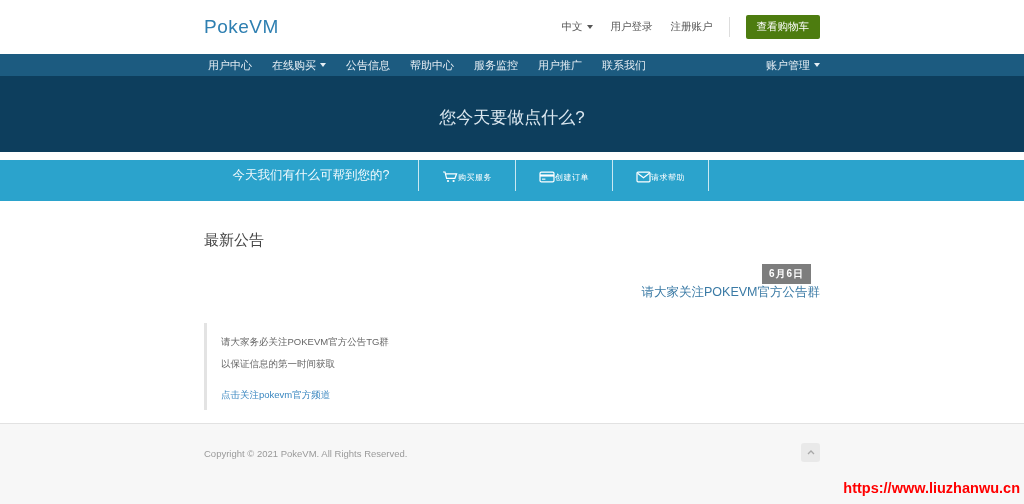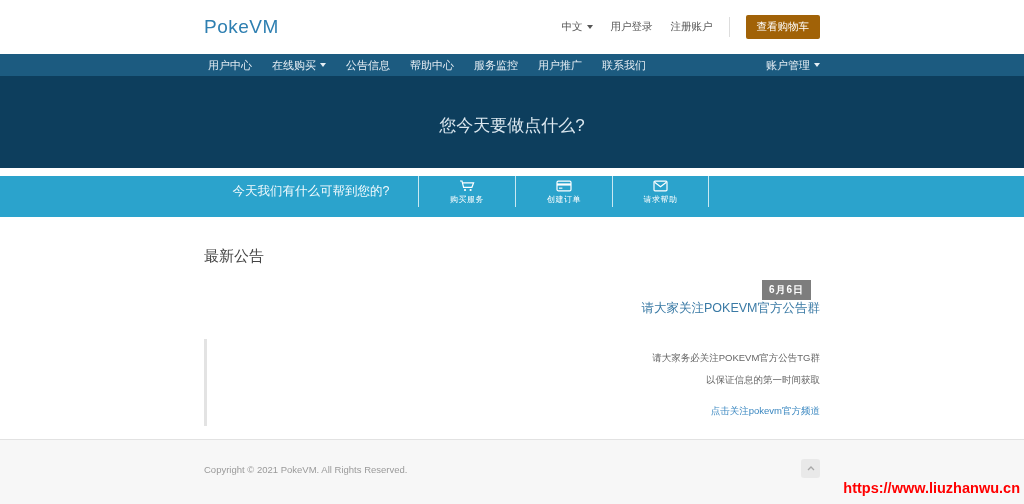--- a/index.html
+++ b/index.html
@@ -12,21 +12,21 @@
   .container { width: 616px; margin: 8px auto; position: relative; height: 100%; }
 
   
   .topbar { height: 38px; background: #ffffff; }
   .topbar .container { display: flex; align-items: center; justify-content: space-between; }
   .logo { font-size: 19px; color: #2e7fb1; letter-spacing: 0.5px; font-weight: 400; cursor: pointer; }
   .topbar-right { display: flex; align-items: center; font-size: 10.5px; color: #555; }
   .topbar-right .toplink { margin-left: 18px; cursor: pointer; color: #555; }
   .top-divider { width: 1px; height: 20px; background: #ddd; margin-left: 16px; }
   .cart-btn {
-    margin-left: 16px; background: #a16207; color: #fff; border: none;
+    margin-left: 16px; background: #4d7c0f; color: #fff; border: none;
     font-size: 10.5px; padding: 5px 11px; border-radius: 2px; cursor: pointer;
     font-family: inherit;
   }
   .caret {
     display: inline-block; width: 0; height: 0; margin-left: 4px;
     border-left: 3px solid transparent; border-right: 3px solid transparent;
     border-top: 4px solid currentColor; vertical-align: middle;
   }
 
   
@@ -35,51 +35,51 @@
   .nav-items { display: flex; flex: 1; }
   .nav-item {
     color: #e6eef4; font-size: 11px; display: flex; align-items: center;
     padding: 0 10px; cursor: pointer;
   }
   .nav-item:first-child { padding-left: 4px; }
   .nav-right { display: flex; align-items: center; }
   .nav-right .nav-item { padding-right: 0; }
 
   
-  .hero { height: 92px; background: #0d3e5d; display: flex; align-items: center; justify-content: center; }
+  .hero { height: 76px; background: #0d3e5d; display: flex; align-items: center; justify-content: center; }
   .hero-title { color: #dce8f0; font-size: 17px; font-weight: 400; margin-top: 6px; }
 
   
   .helpbar { height: 41px; background: #2ba3cc; }
   .helpbar .container { display: flex; height: 31px; align-items: stretch; }
   .help-prompt {
     width: 214px; display: flex; align-items: center; justify-content: center;
     color: #f2fafd; font-size: 12.5px;
   }
   .help-tile {
     width: 97px; border-left: 1px solid rgba(255,255,255,0.75);
-    display: flex; flex-direction: column; align-items: center; justify-content: center;
+    display: flex; flex-direction: row; align-items: center; justify-content: center;
     cursor: pointer; color: #fff; padding-top: 2px;
   }
   .help-tile.last { border-right: 1px solid rgba(255,255,255,0.75); }
   .help-tile .tile-icon { height: 12px; display: flex; align-items: center; }
   .help-tile .tile-label { font-size: 8px; margin-top: 2px; letter-spacing: 0.5px; }
 
   
   .main { height: 214px; background: #fff; }
   .main .container { padding-top: 22px; }
   .section-title { font-size: 15px; color: #444; font-weight: 400; margin-bottom: 14px; }
   .announce-row { display: flex; align-items: flex-end; flex-direction: column; }
   .date-badge {
     background: #7d7d7d; color: #fff; font-size: 10px; font-weight: bold;
     padding: 3px 7px; letter-spacing: 1px; margin-right: 9px;
   }
   .announce-link { color: #3a7aa5; font-size: 12.5px; font-weight: 500; text-decoration: none; cursor: pointer; }
   .announce-body {
-    margin-top: 22px; border-left: 3px solid #e3e3e3; padding: 4px 0 4px 14px; text-align: right;
+    margin-top: 22px; border-left: 3px solid #e3e3e3; padding: 4px 0 4px 14px;
   }
   .announce-body p { font-size: 9.5px; color: #666; margin: 9px 0; }
   .announce-body a { font-size: 9.5px; color: #3a87c0; text-decoration: none; cursor: pointer; display: inline-block; margin: 9px 0 4px 0; }
 
   
   .footer { height: 133px; background: #f7f7f7; border-top: 1px solid #e2e2e2; }
   .footer .container { padding-top: 16px; }
   .copyright { font-size: 9.5px; color: #9a9a9a; }
   .back-to-top {
     position: absolute; right: 0; top: 11px; width: 19px; height: 19px;

